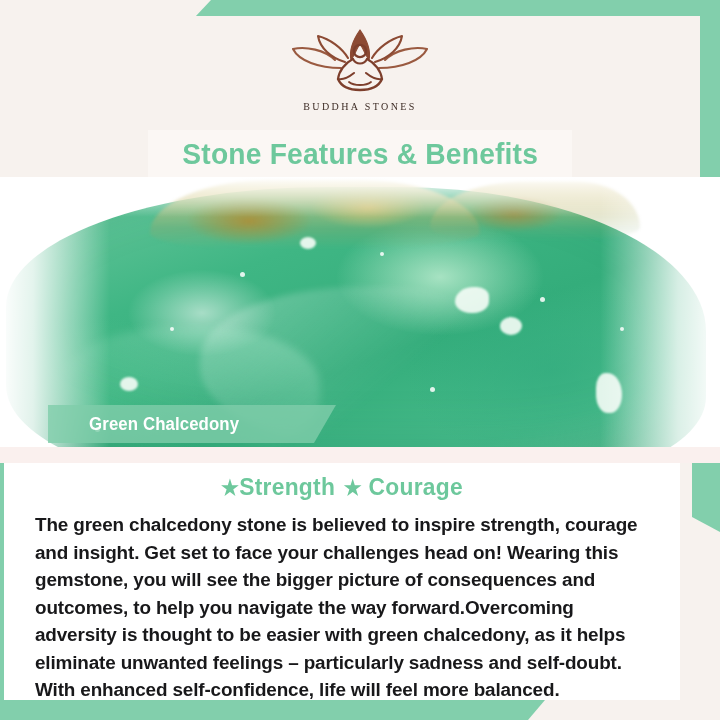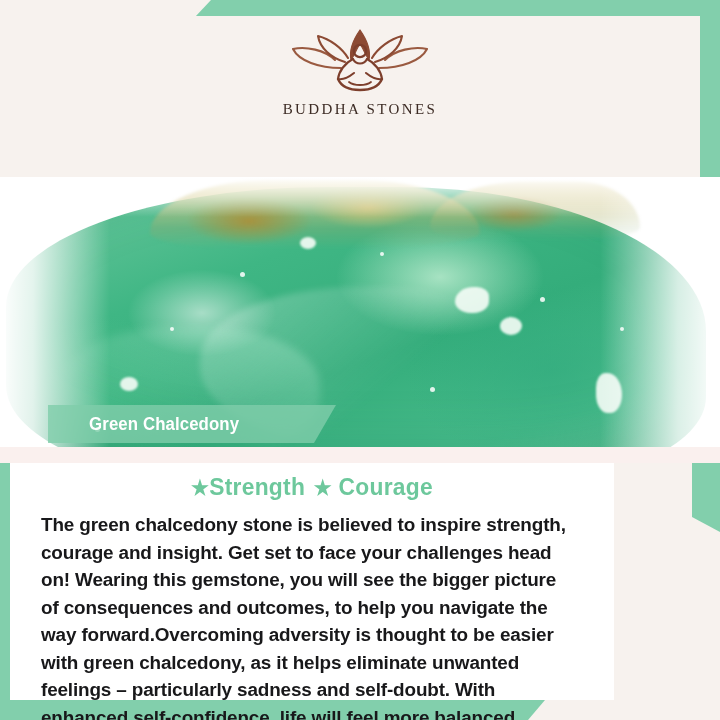--- a/index.html
+++ b/index.html
@@ -48,21 +48,21 @@
 
   
   .logo-wrap {
     position:absolute; top:24px; left:0; width:720px;
     display:flex; flex-direction:column; align-items:center;
   }
   .logo-mark { width:170px; height:72px; display:block; }
   .logo-text {
     margin-top:5px;
     font-family:"Liberation Serif", serif;
-    font-size:15px;
+    font-size:10px;
     letter-spacing:2.4px;
     color:#3c2b24;
     font-weight:400;
   }
 
   
   .title-banner {
     position:absolute; top:130px; left:148px; width:424px; height:47px;
     background:#fbf7f4;
     display:flex; align-items:center; justify-content:center;
@@ -170,21 +170,21 @@
   }
 
   
   .strip {
     position:absolute; top:447px; left:0; width:720px; height:16px;
     background:#faf0ee;
   }
 
   
   .content {
-    position:absolute; top:463px; left:10px; width:604px; height:237px;
+    position:absolute; top:463px; left:4px; width:676px; height:237px;
     background:#ffffff;
   }
   .headline {
     margin-top:10px;
     text-align:center;
     color:#6dc89c;
     font-size:24px;
     font-weight:bold;
     letter-spacing:0.3px;
     transform:scaleX(0.95);
@@ -235,20 +235,23 @@
 
         <path d="M78 35 C 81 41, 89 41, 92 35" stroke="#7d3f2c"></path>
 
         <path d="M63 55 C 66 62, 74 66, 85 66 C 96 66, 104 62, 107 55" stroke="#7d3f2c" stroke-width="2.4"></path>
         <path d="M74 58 C 79 62, 91 62, 96 58" stroke="#7d3f2c" stroke-width="1.8"></path>
       </g>
     </svg>
     <div class="logo-text">BUDDHA STONES</div>
   </div>
 
+  <div class="title-banner">
+    <div class="title-text">Stone Features &amp; Benefits</div>
+  </div>
 
   <div class="hero">
     <div class="hero-photo">
       <div class="stone"></div>
       <div class="stone-crust"></div>
       <div class="stone-crust2"></div>
       <div class="facet-a"></div>
       <div class="facet-b"></div>
 
       <div class="chip" style="left:455px;top:110px;width:34px;height:26px;border-radius:60% 40% 50% 50%;"></div>

